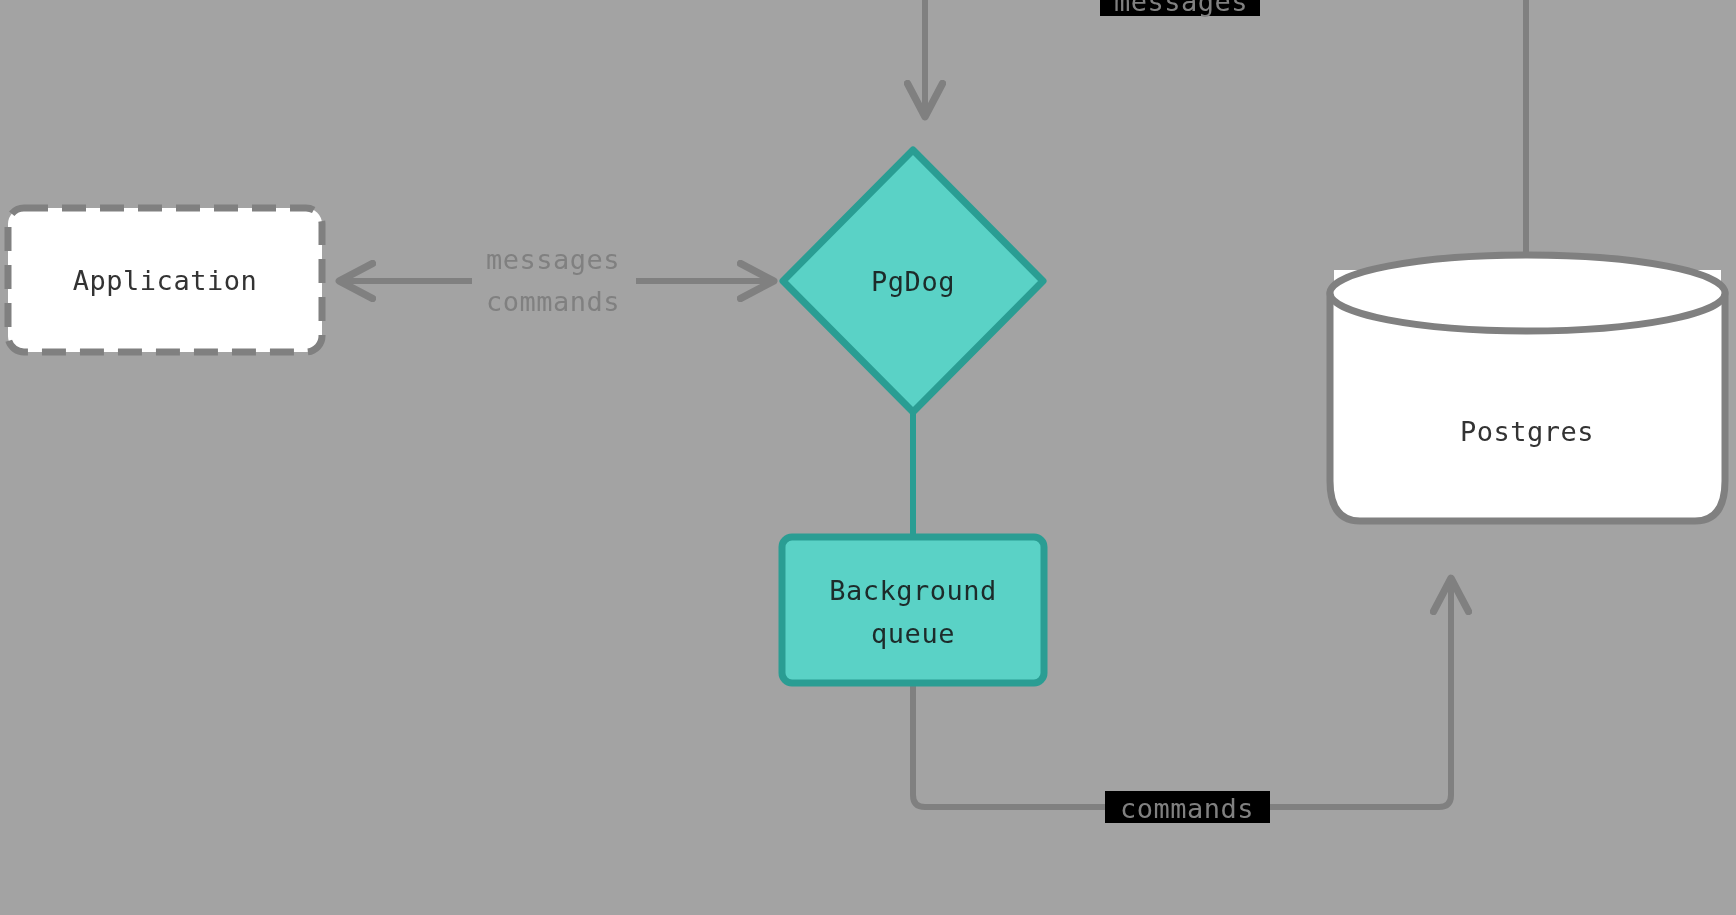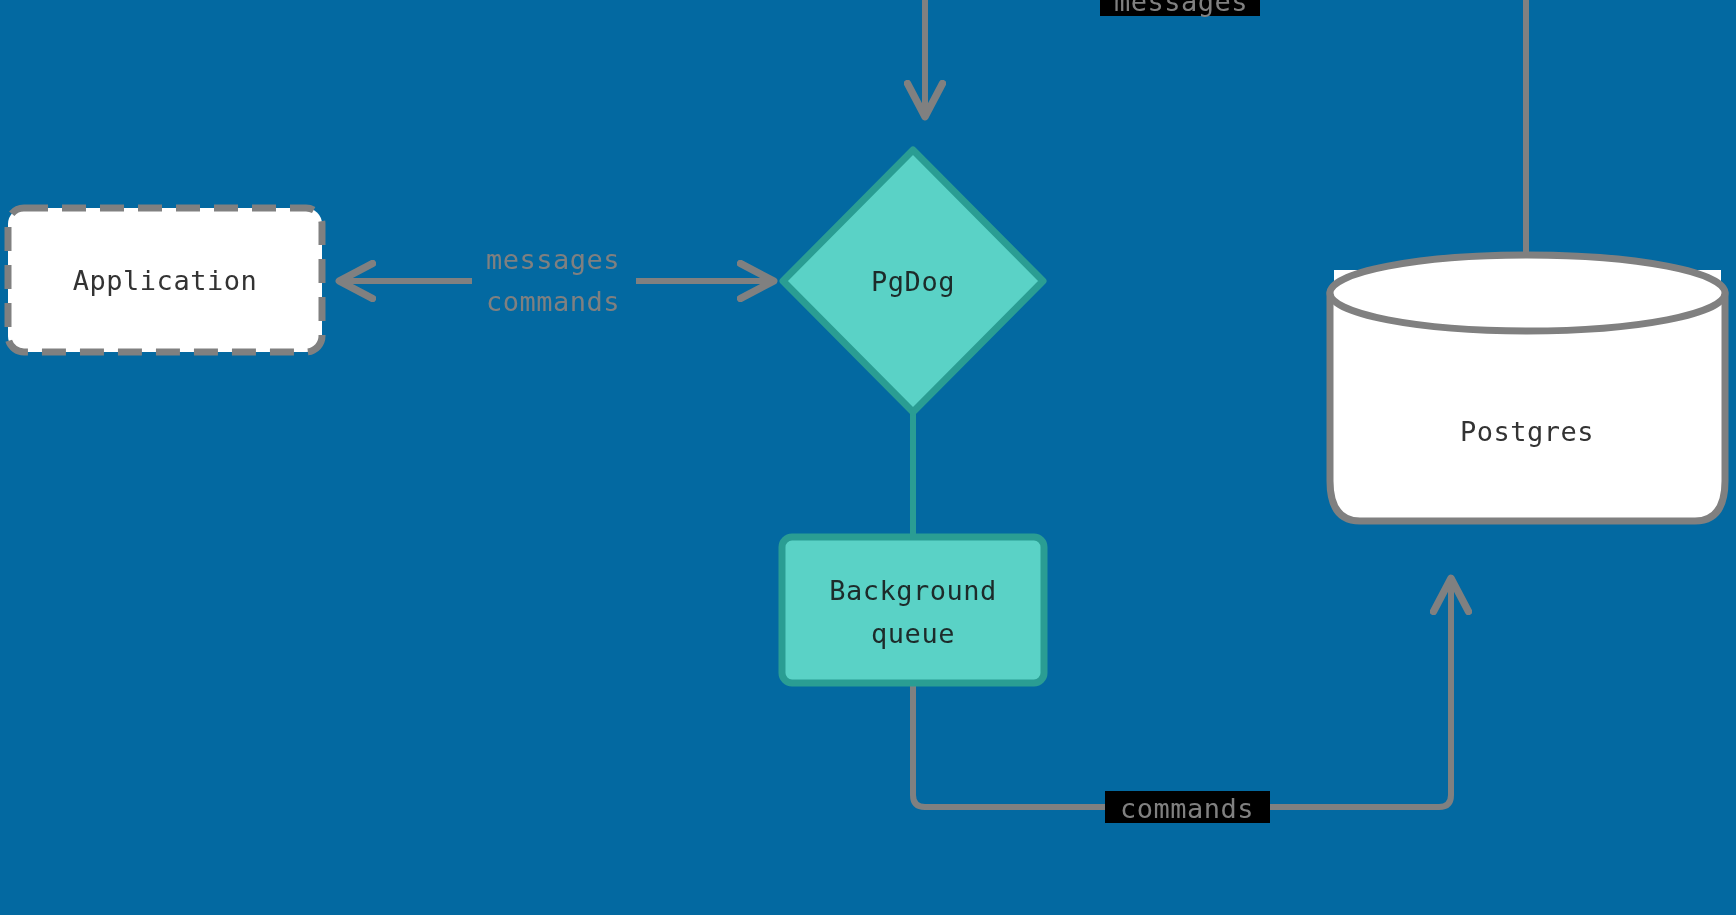--- a/index.html
+++ b/index.html
@@ -4,21 +4,21 @@
 <style>
   html, body {
     margin: 0;
     padding: 0;
     background: #000000;
   }
   #canvas {
     position: relative;
     width: 1736px;
     height: 915px;
-    background: #0369a1;
+    background: #a3a3a3;
     overflow: hidden;
     font-family: "DejaVu Sans Mono", monospace;
   }
   #diagram-svg {
     position: absolute;
     left: 0;
     top: 0;
     width: 1736px;
     height: 915px;
     display: block;

